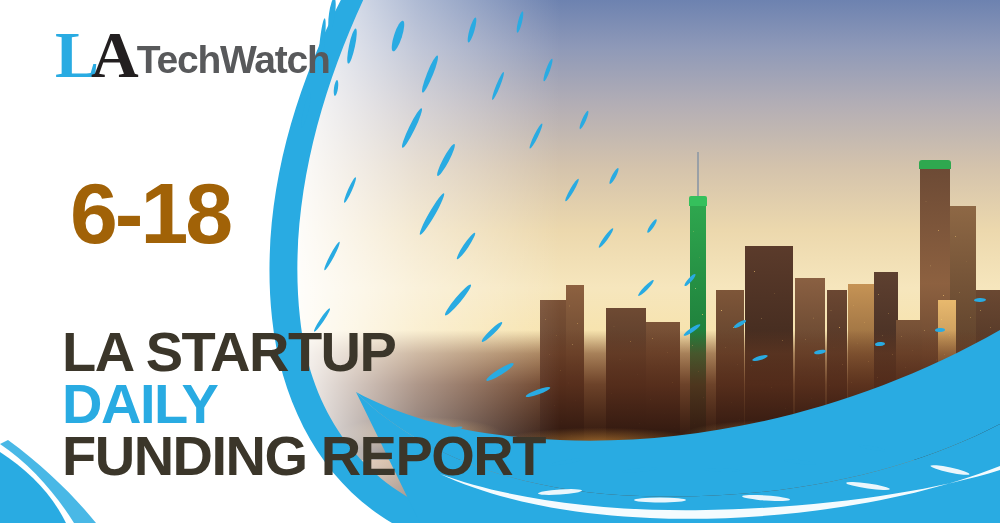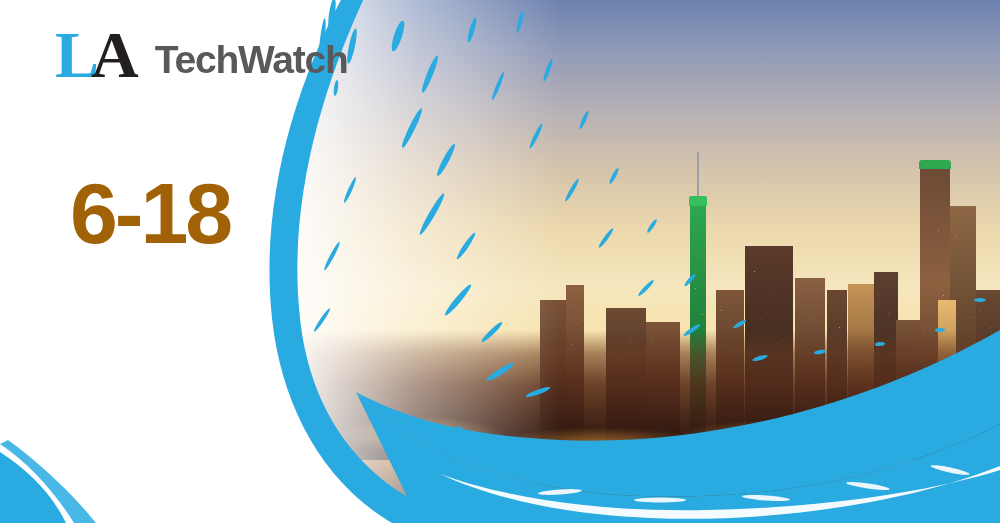--- a/index.html
+++ b/index.html
@@ -132,21 +132,21 @@
     letter-spacing: -2px;
   }
   .logo-l { color: #29abe2; }
   .logo-a { color: #231f20; margin-left: -6px; }
   .logo-tech {
     font-family: "Liberation Sans", sans-serif;
     font-weight: bold;
     font-size: 39px;
     color: #58595b;
     letter-spacing: -1.2px;
-    margin-left: 18px;
+    margin-left: 0;
     position: relative;
     top: -4px;
   }
 
   .date {
     position: absolute;
     left: 70px;
     top: 170px;
     font-family: "Liberation Sans", sans-serif;
     font-weight: bold;
@@ -310,15 +310,20 @@
   <div class="content">
 
     <div class="logo">
       <span class="logo-la logo-l">L</span>
       <span class="logo-la logo-a">A</span>
       <span class="logo-tech">TechWatch</span>
     </div>
 
     <div class="date">6-18</div>
 
+    <div class="headline">
+      <span class="hl-line">LA STARTUP</span>
+      <span class="hl-line accent">DAILY</span>
+      <span class="hl-line">FUNDING REPORT</span>
+    </div>
 
   </div>
 </div>
 
 </body></html>

